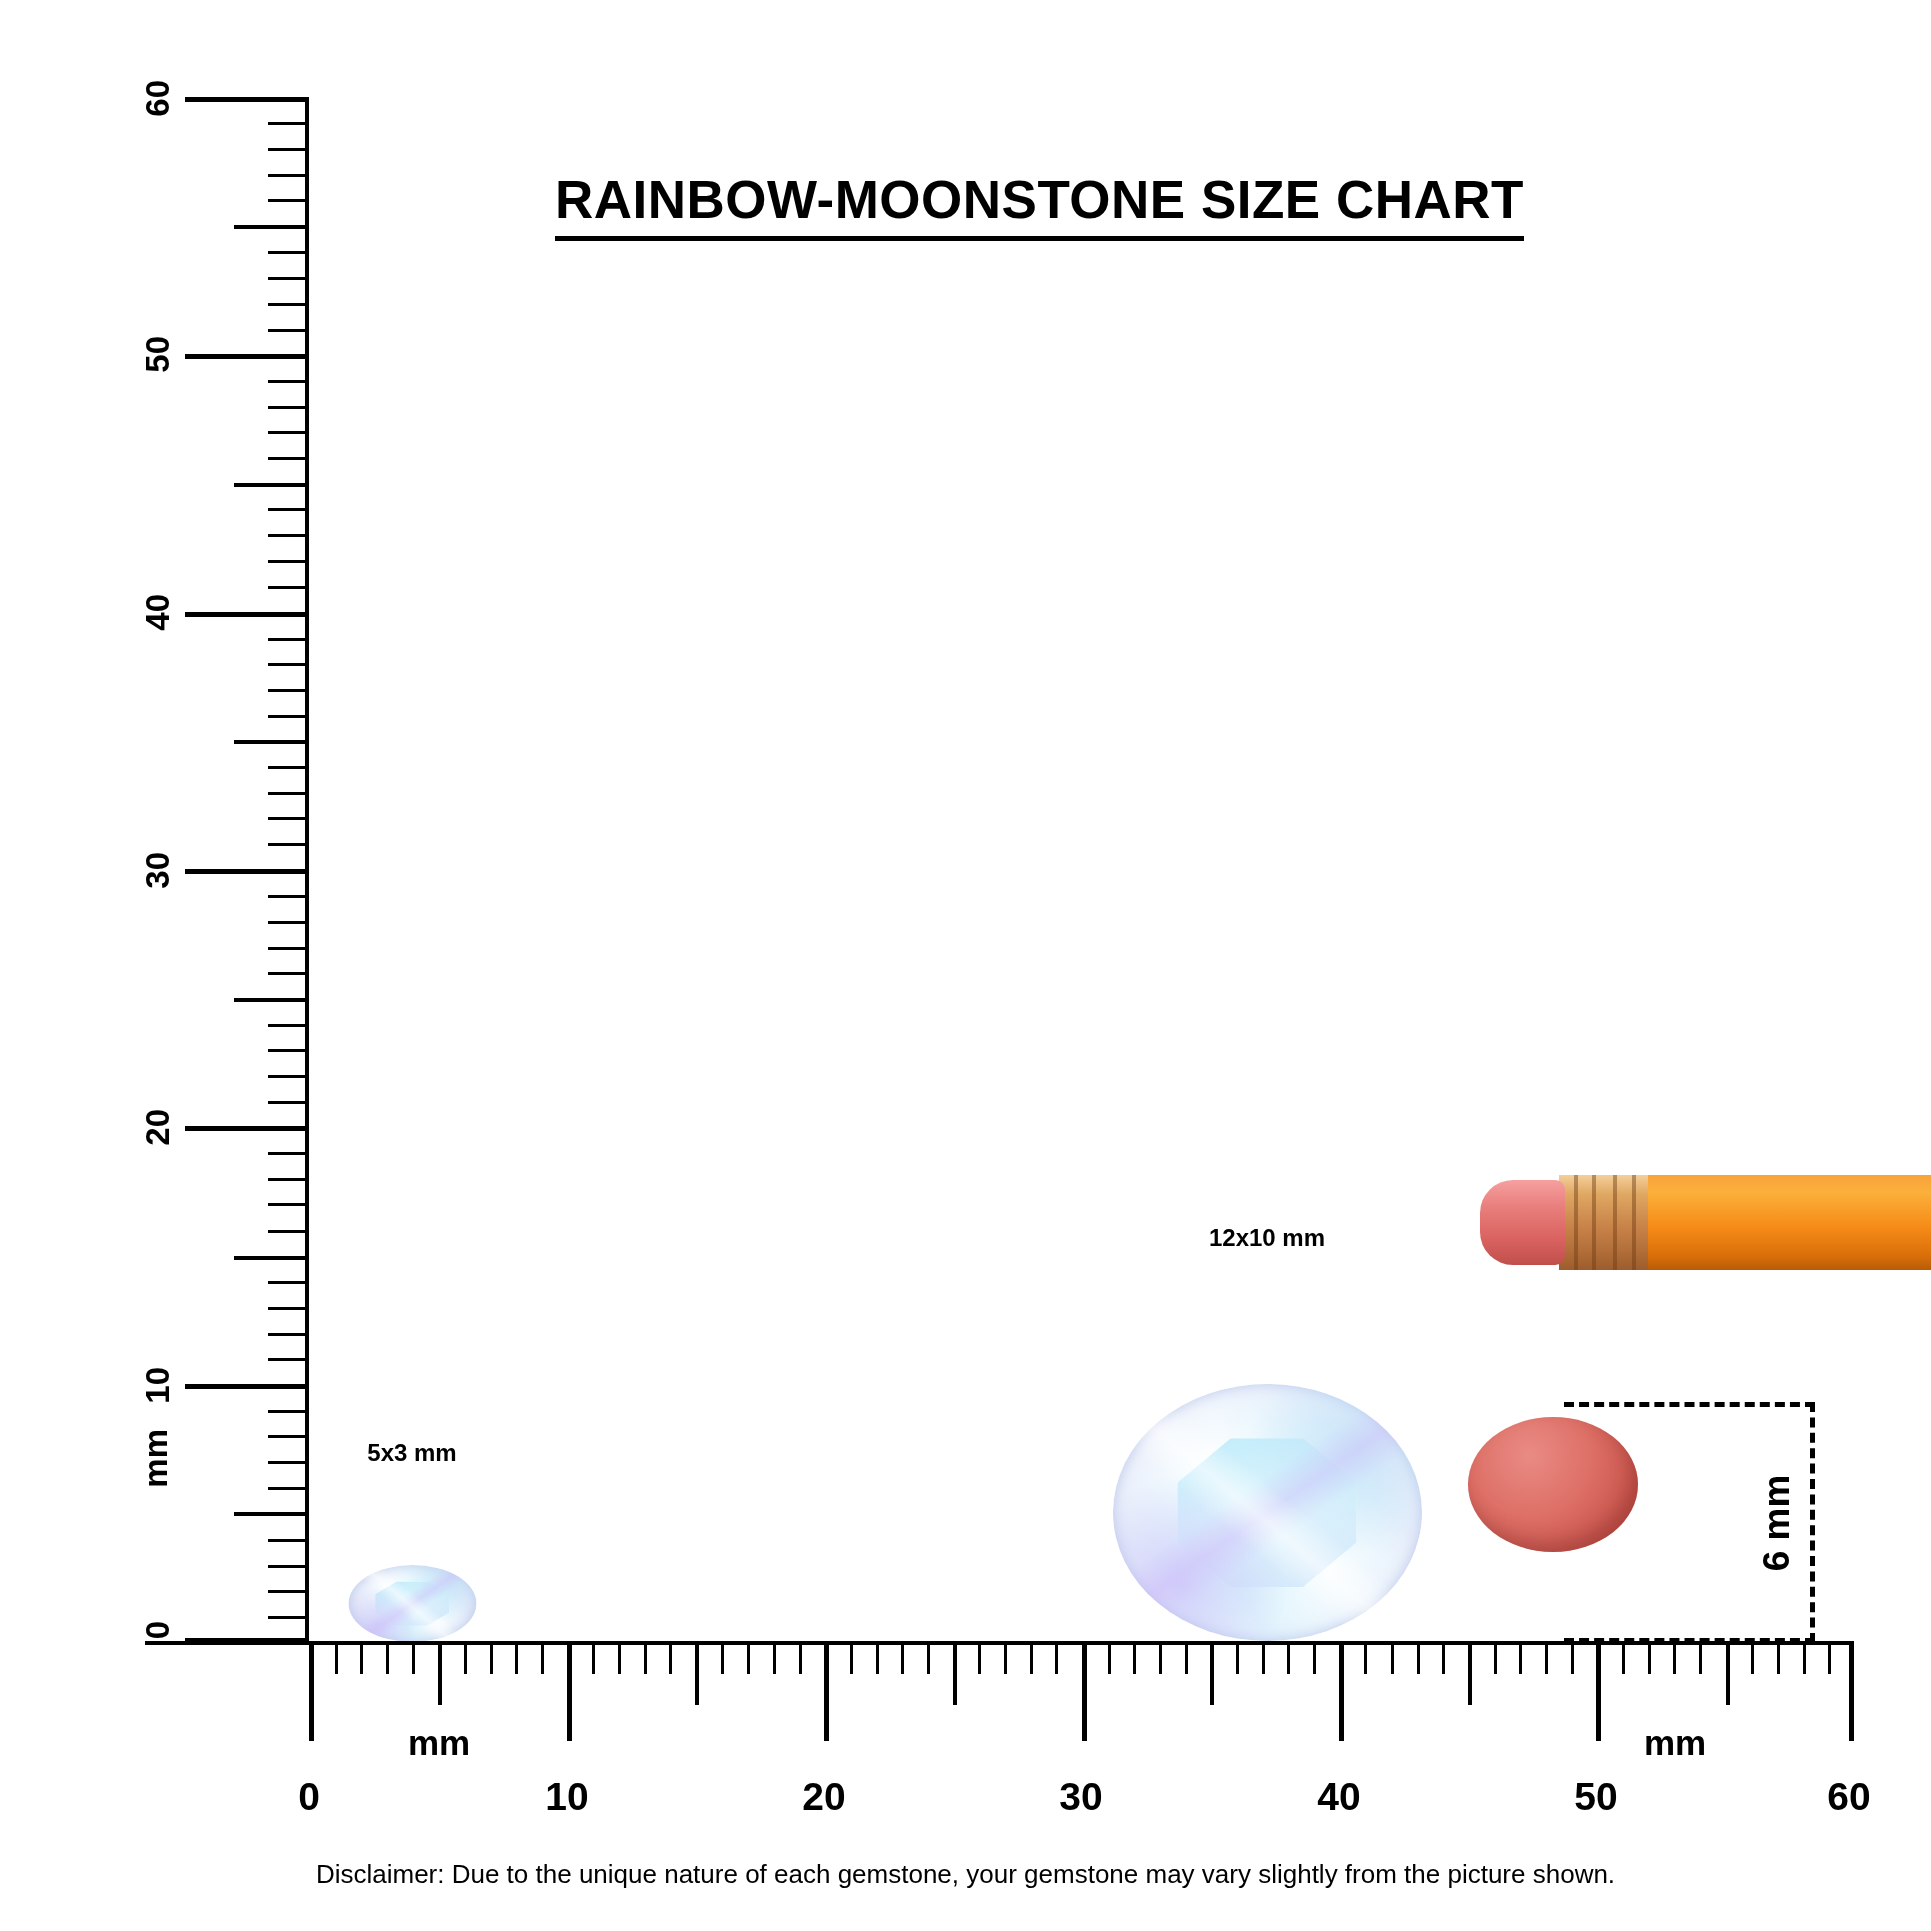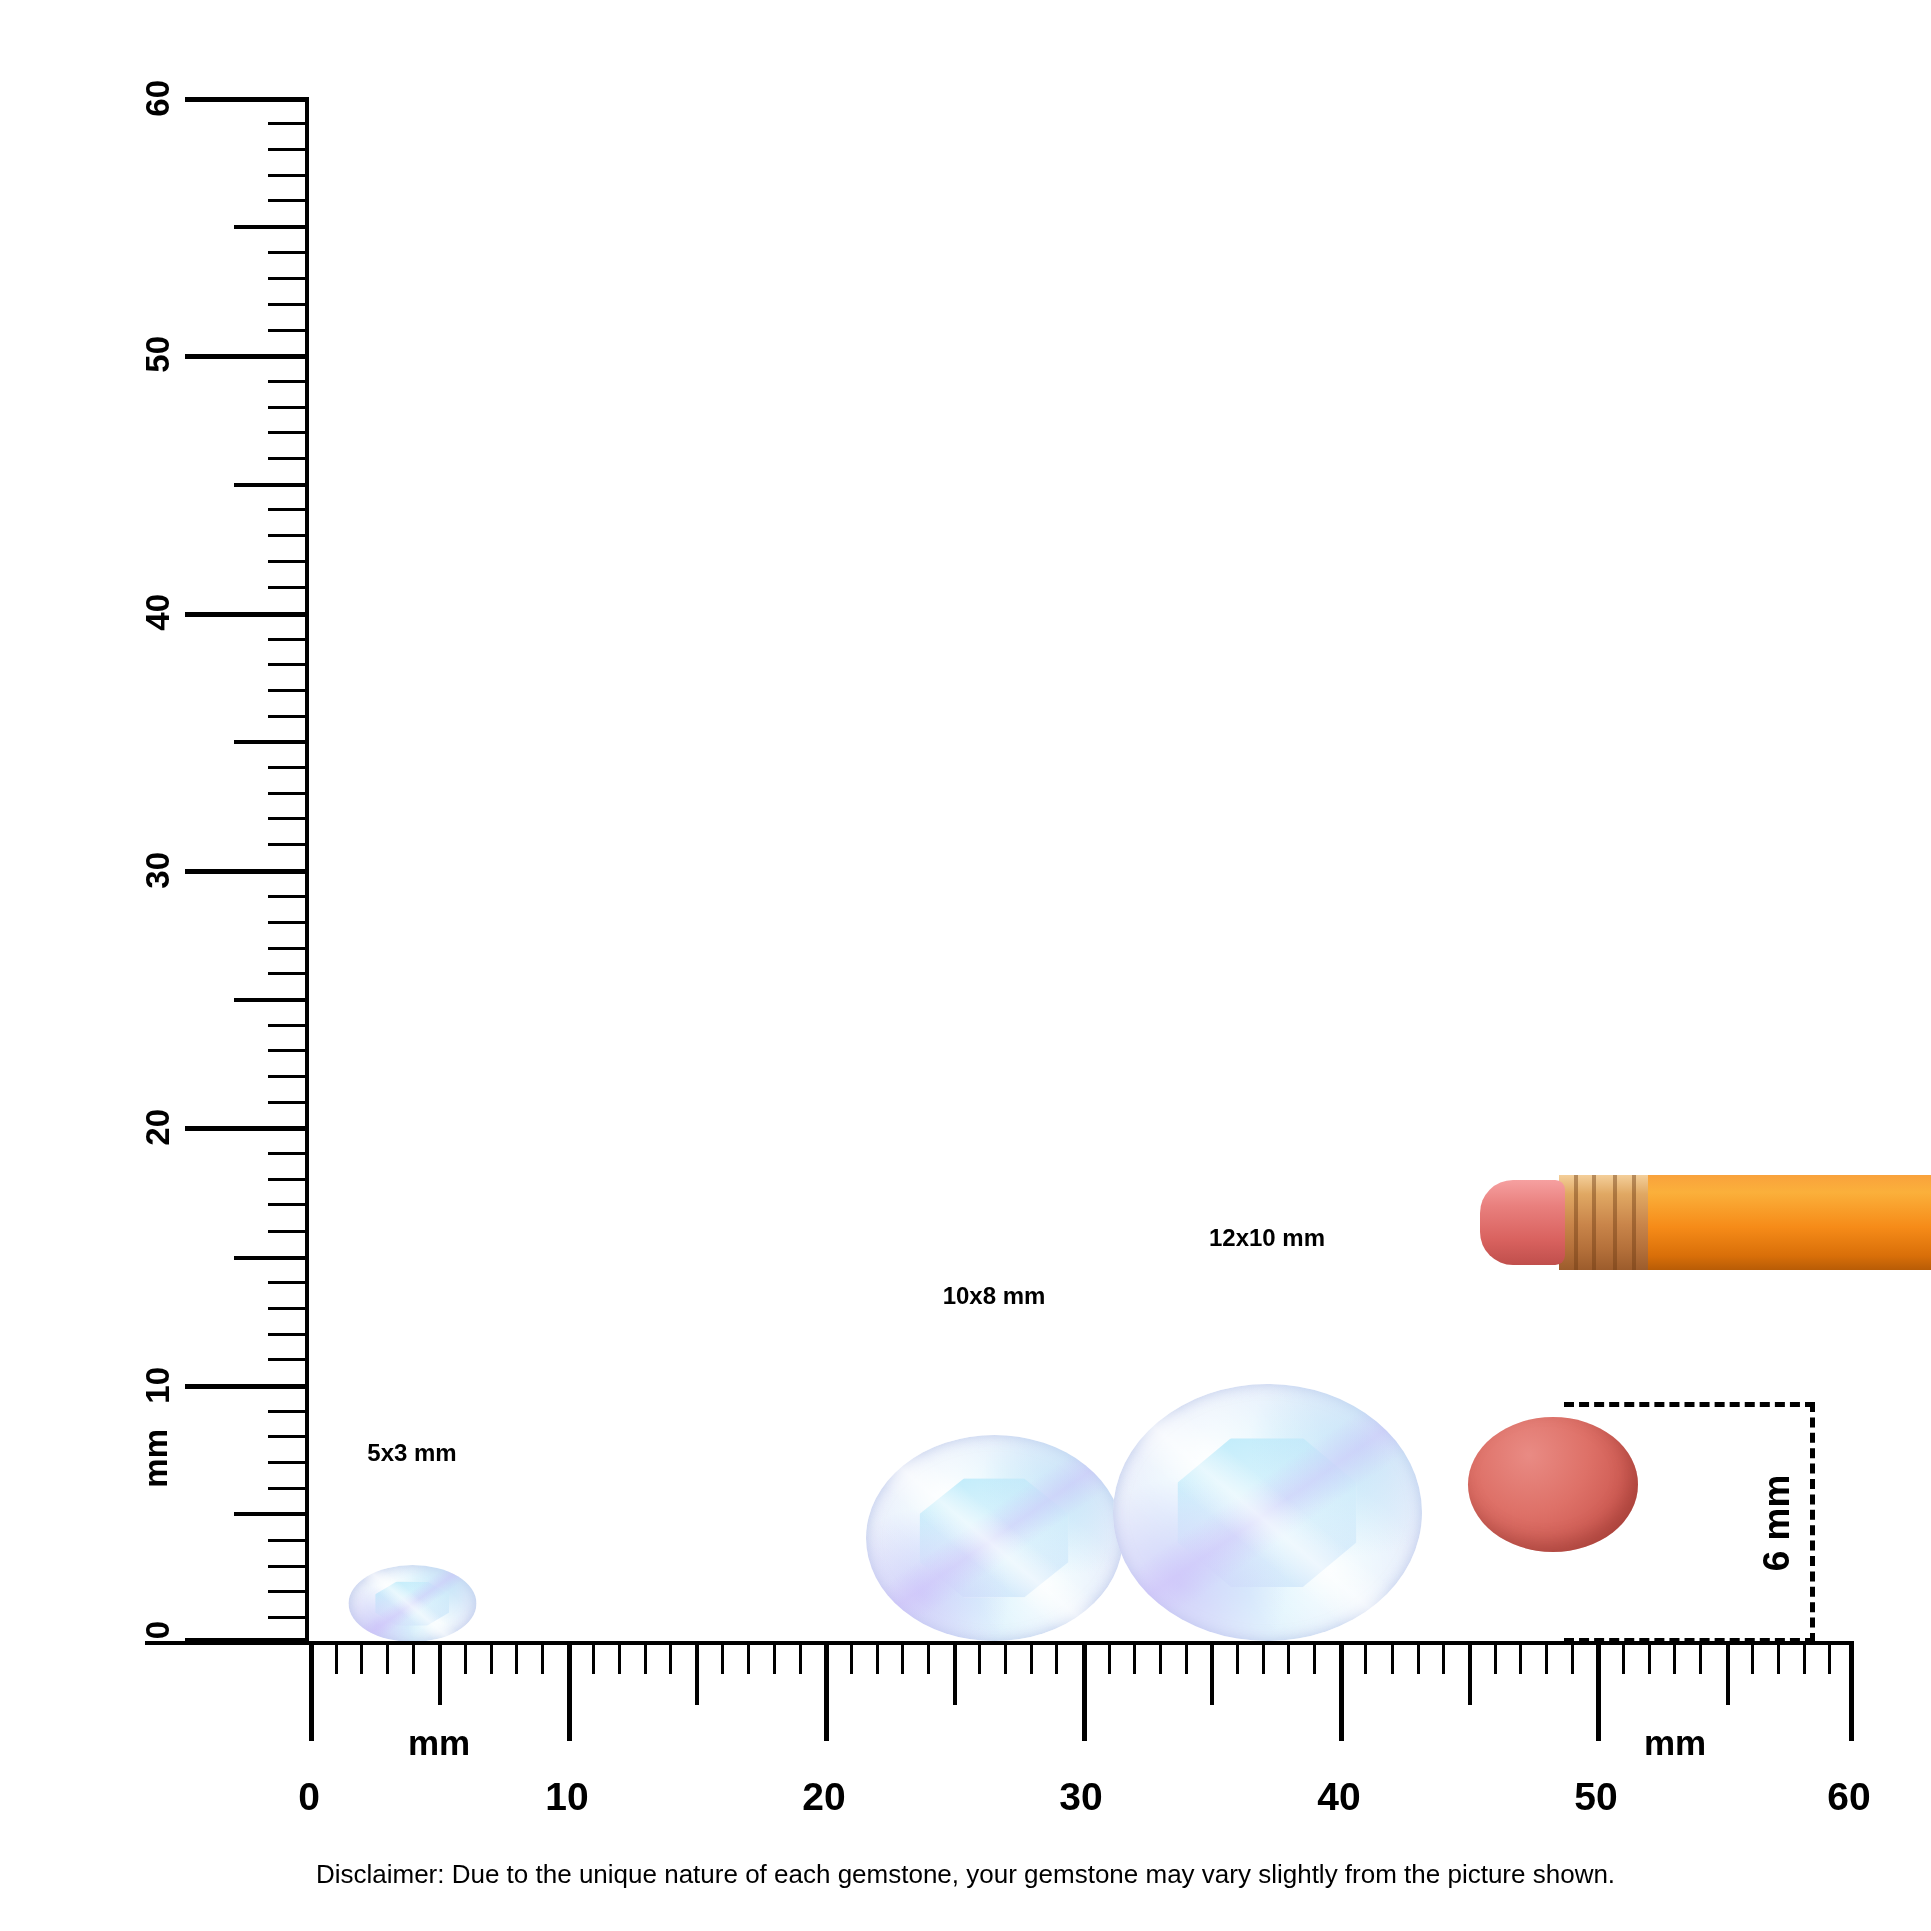--- a/index.html
+++ b/index.html
@@ -264,20 +264,21 @@
     font-size: 26px;
     white-space: nowrap;
     text-align: right;
   }
 </style>
 </head>
 <body>
 
 <div id="stage">
 
+  <div class="title">RAINBOW-MOONSTONE SIZE CHART</div>
 
   <div class="vruler">
     <div class="axis"></div>
 
     <div class="vtick major" style="top:0px"></div>
     <div class="vtick minor" style="top:25px"></div>
     <div class="vtick minor" style="top:51px"></div>
     <div class="vtick minor" style="top:77px"></div>
     <div class="vtick minor" style="top:102px"></div>
     <div class="vtick mid" style="top:128px"></div>
@@ -348,24 +349,20 @@
   <div class="vunit">mm</div>
 
   <div class="gem-wrap" style="left:412px; top:1439px; width:135px; height:203px">
     <div class="gem-label" style="top:0px">5x3 mm</div>
     <div class="gem" style="width:128px; height:77px; bottom:0"></div>
   </div>
 
 
 
 
-  <div class="gem-wrap" style="left:994px; top:1282px; width:257px; height:359px">
-    <div class="gem-label" style="top:0px">10x8 mm</div>
-    <div class="gem" style="width:257px; height:206px; bottom:0"></div>
-  </div>
 
   <div class="gem-wrap" style="left:1267px; top:1224px; width:309px; height:417px">
     <div class="gem-label" style="top:0px">12x10 mm</div>
     <div class="gem" style="width:309px; height:257px; bottom:0"></div>
   </div>
 
   <div class="pencil">
     <div class="body"></div>
     <div class="ferrule">
       <div class="ring" style="left:15.4px"></div>

